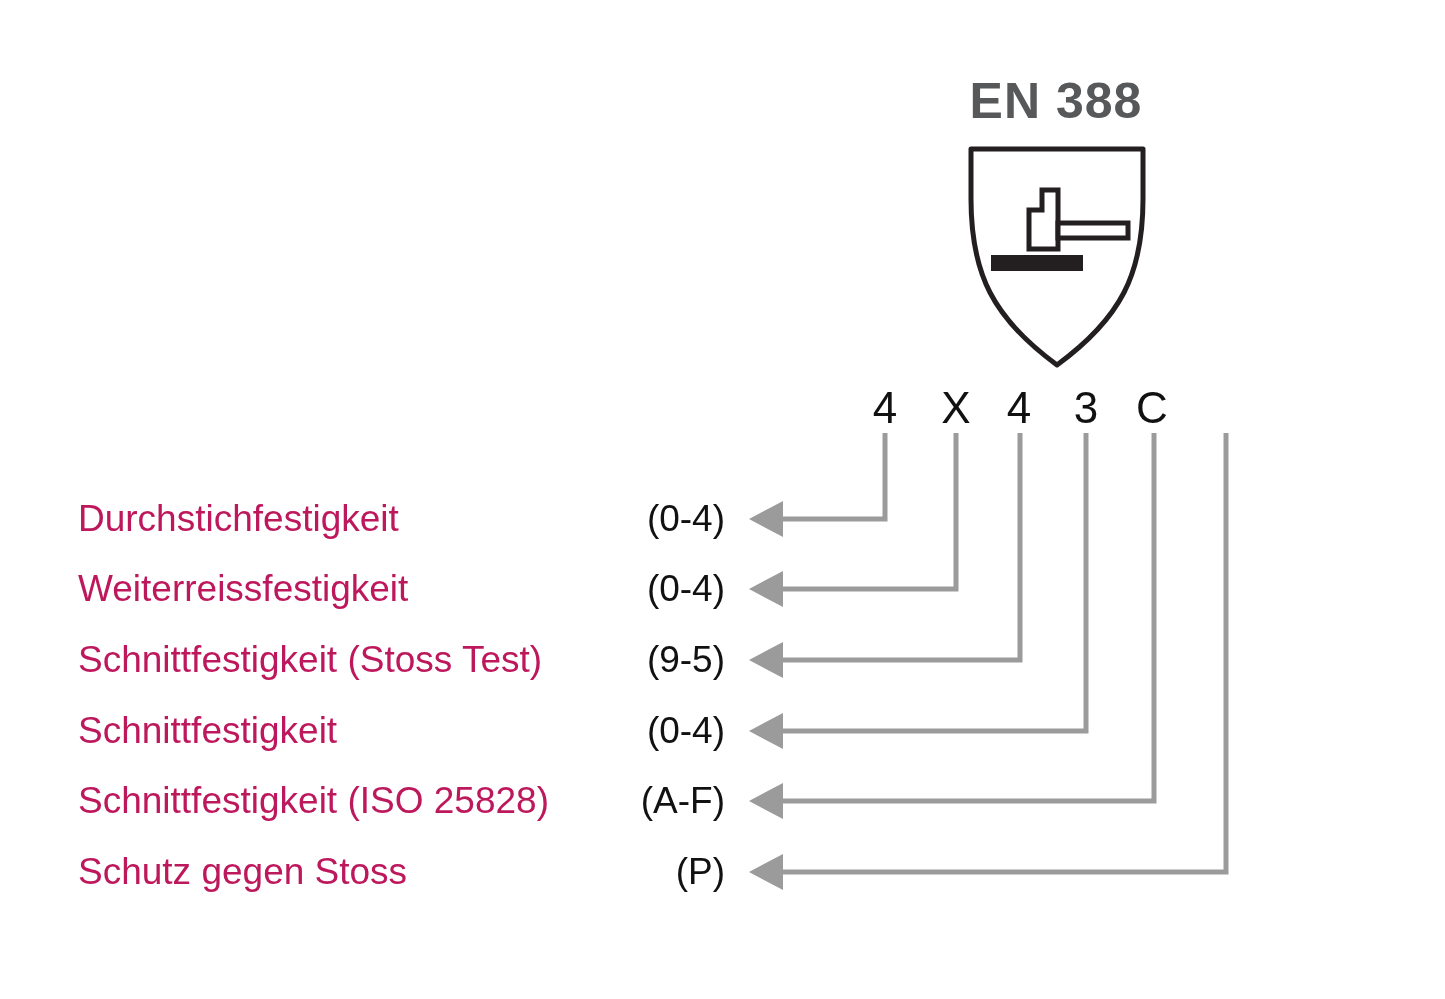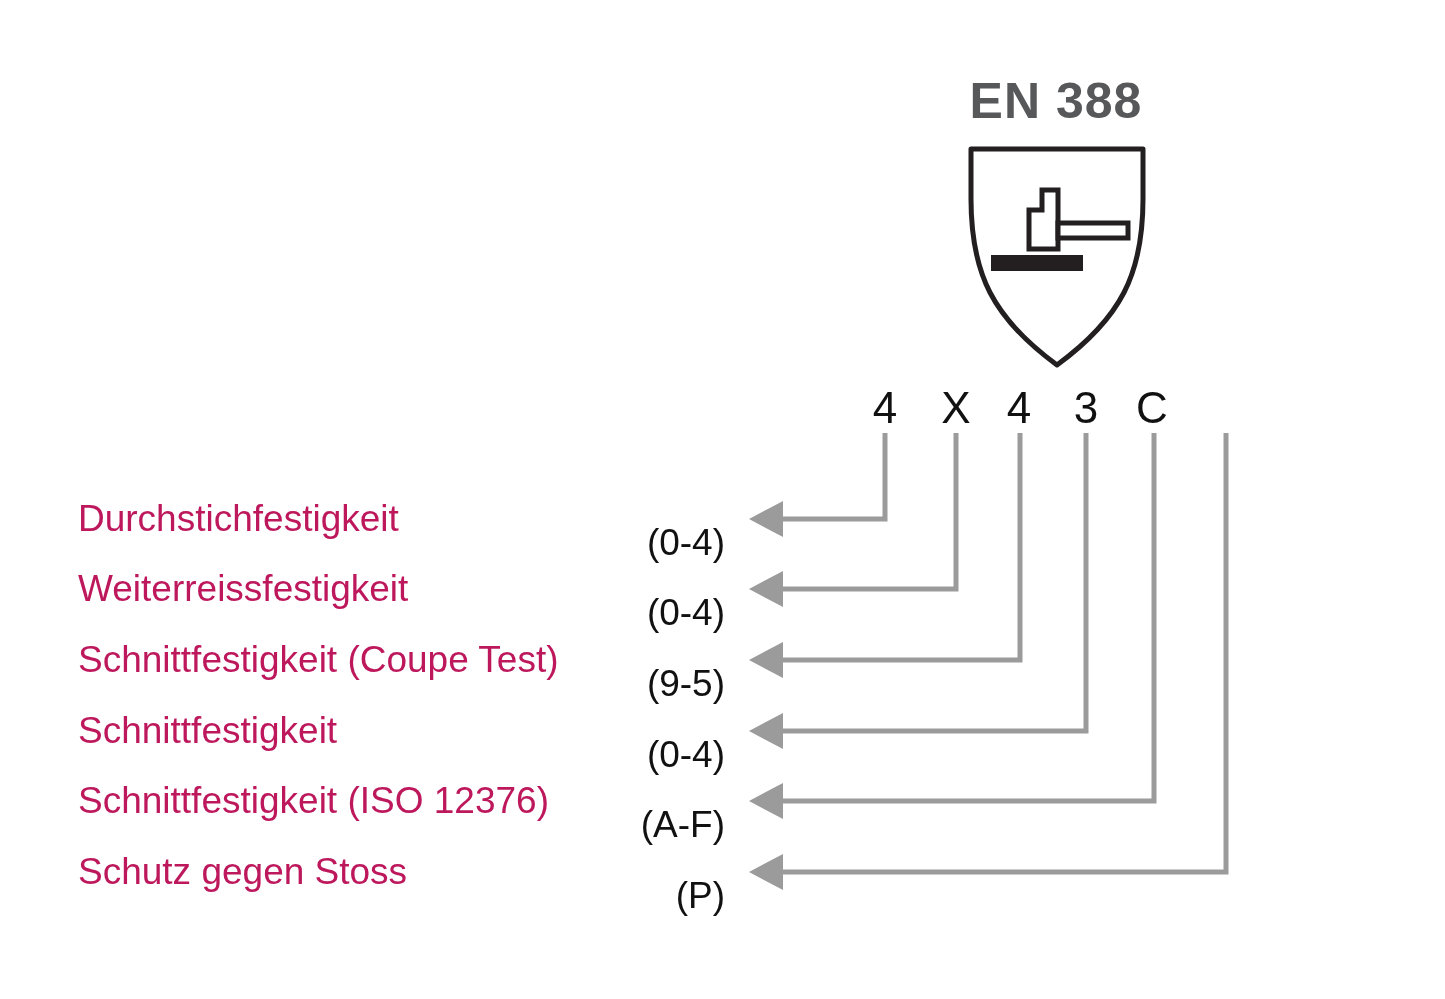--- a/index.html
+++ b/index.html
@@ -59,21 +59,20 @@
     font-size: 37px;
     color: #be185d;
   }
   .row .range {
     position: absolute;
     left: 500px;
     width: 225px;
     text-align: right;
     font-size: 37px;
     color: #111111;
-    margin-top: 24px;
   }
 </style>
 </head>
 <body>
 
 <div class="canvas">
 
   <div class="title">EN 388</div>
 
   <svg class="shield-svg" width="182" height="226" viewBox="0 0 182 226">
@@ -109,29 +108,29 @@
   <div id="rows">
       <div class="row" style="top: 494px;">
         <span class="label">Durchstichfestigkeit</span>
         <span class="range">(0-4)</span>
       </div>
       <div class="row" style="top: 564px;">
         <span class="label">Weiterreissfestigkeit</span>
         <span class="range">(0-4)</span>
       </div>
       <div class="row" style="top: 635px;">
-        <span class="label">Schnittfestigkeit (Coupe Test)</span>
+        <span class="label">Schnittfestigkeit (Stoss Test)</span>
         <span class="range">(9-5)</span>
       </div>
       <div class="row" style="top: 706px;">
         <span class="label">Schnittfestigkeit</span>
         <span class="range">(0-4)</span>
       </div>
       <div class="row" style="top: 776px;">
-        <span class="label">Schnittfestigkeit (ISO 12376)</span>
+        <span class="label">Schnittfestigkeit (ISO 25828)</span>
         <span class="range">(A-F)</span>
       </div>
       <div class="row" style="top: 847px;">
         <span class="label">Schutz gegen Stoss</span>
         <span class="range">(P)</span>
       </div>
     </div>
 
 </div>
 

